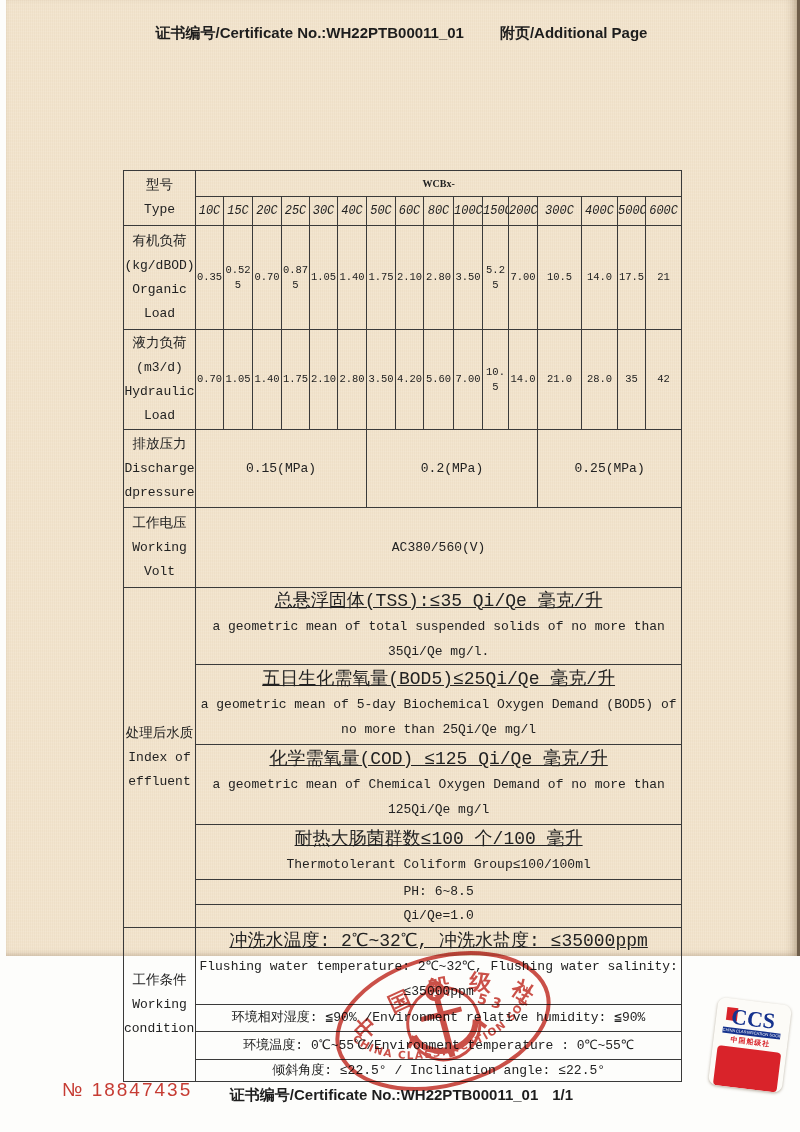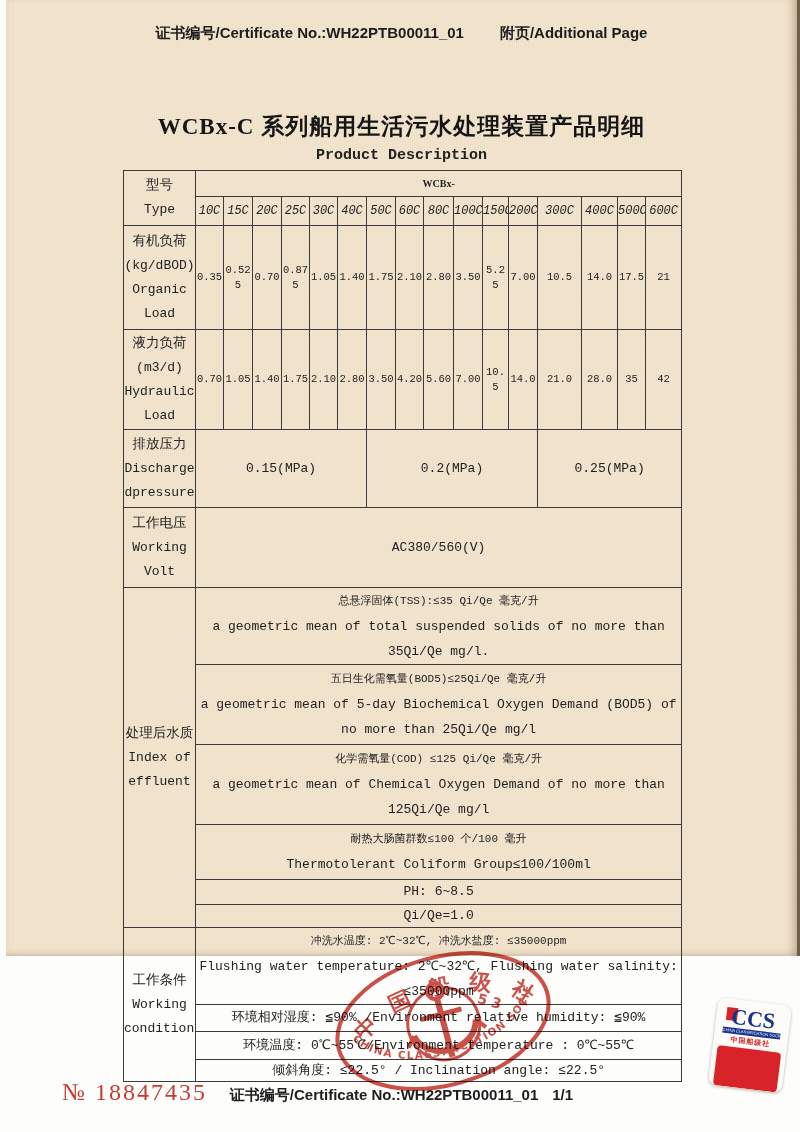--- a/index.html
+++ b/index.html
@@ -17,31 +17,31 @@
     font-family:"Liberation Mono","DejaVu Sans Mono",monospace;font-size:15px;font-weight:bold;color:#222;}
   table.spec{position:absolute;left:117px;top:170px;width:558px;border-collapse:collapse;table-layout:fixed;
     font-family:"Liberation Mono","DejaVu Sans Mono",monospace;color:#222;border-radius:32px;}
   table.spec td{border:1.5px solid #3a3a3a;padding:0;text-align:center;vertical-align:middle;overflow:hidden;}
   td.lab{font-size:13px;line-height:24px;}
   td.lab .cjk{font-size:13.5px;}
   td.mod{font-size:12px;font-style:italic;}
   td.v{font-size:10.5px;word-break:break-all;line-height:15px;}
   td.wide{font-size:13px;}
   td.txt{font-size:13px;line-height:25px;padding:1px 4px;}
-  td.txt .cjk{font-size:11px;}
+  td.txt .cjk{font-size:18px;text-decoration:underline;}
   tr.r-h1{height:26px;} tr.r-h2{height:29px;} tr.r-org{height:104px;} tr.r-hyd{height:100px;}
   tr.r-dis{height:78px;} tr.r-volt{height:80px;} tr.r-tss{height:77px;} tr.r-bod{height:80px;}
   tr.r-cod{height:80px;} tr.r-coli{height:55px;} tr.r-ph{height:25px;} tr.r-qi{height:23px;}
   tr.r-flush{height:77px;} tr.r-hum{height:27px;} tr.r-temp{height:28px;} tr.r-incl{height:22px;}
   tr.r-ph td.txt, tr.r-qi td.txt, tr.r-hum td.txt, tr.r-temp td.txt, tr.r-incl td.txt{line-height:16px;}
   .series-cell{font-size:10px;font-weight:bold;font-family:"Liberation Serif","DejaVu Serif",serif;}
   .ftr{position:absolute;top:1086px;left:0;width:100%;display:flex;justify-content:center;gap:14px;
     font-size:15px;font-weight:bold;color:#1d1d1d;}
-  .serial{position:absolute;left:56px;top:1079px;color:#c63c33;font-family:Liberation Serif, serif;
-    font-size:24px;letter-spacing:2px;}
+  .serial{position:absolute;left:56px;top:1079px;color:#c63c33;font-family:Liberation Sans, sans-serif;
+    font-size:19px;letter-spacing:2px;}
   .stamp{position:absolute;left:302px;top:928px;width:270px;height:186px;mix-blend-mode:multiply;opacity:.88;}
   .ccs-card{position:absolute;left:707px;top:1001px;width:74px;height:88px;background:#fcfbf7;border-radius:8px;
     transform:rotate(7deg);box-shadow:0 1px 3px rgba(80,60,30,.4);display:flex;flex-direction:column;align-items:center;overflow:hidden;}
   .ccs-text{margin-top:8px;font-family:"Liberation Serif","DejaVu Serif",serif;font-weight:bold;font-size:22px;
     color:#16338e;line-height:20px;position:relative;z-index:1;}
   .ccs-accent{position:absolute;top:9px;left:10px;width:11px;height:13px;background:#d9232a;z-index:0;}
   .ccs-band{width:58px;height:6px;background:#16338e;color:#fff;font-size:4px;line-height:6px;text-align:center;
     white-space:nowrap;overflow:hidden;margin-top:1px;}
   .ccs-cn{color:#d9232a;font-size:7px;font-weight:bold;letter-spacing:1px;margin-top:1px;}
   .ccs-red{margin-top:2px;width:64px;height:42px;background:#d9232a;border-radius:4px;}
@@ -49,22 +49,20 @@
 </head>
 <body>
 
 <div class="paper">
 
   <div class="hdr">
     <span>证书编号/Certificate No.:WH22PTB00011_01</span>
     <span>附页/Additional Page</span>
   </div>
 
-  <div class="title-cn">WCBx-C 系列船用生活污水处理装置产品明细</div>
-  <div class="title-en">Product Description</div>
 
   <table class="spec">
     <colgroup>
       <col style="width:72px">
         <col style="width:28px">
         <col style="width:29px">
         <col style="width:29px">
       <col style="width:28px">
         <col style="width:28px">
         <col style="width:29px">

